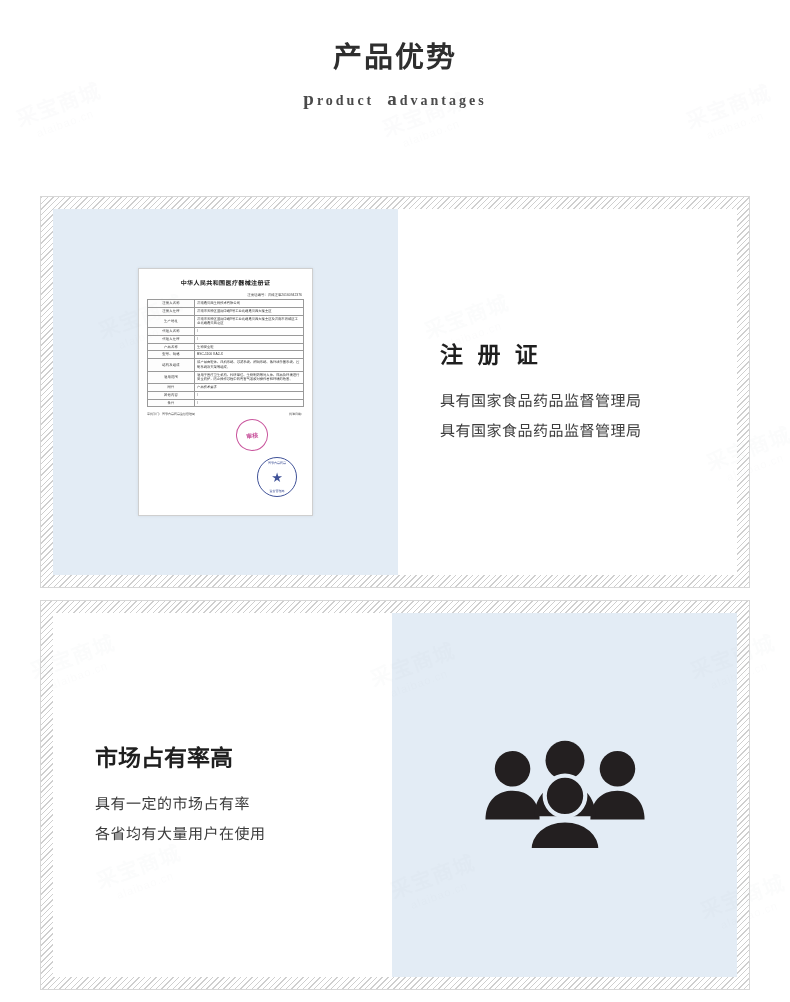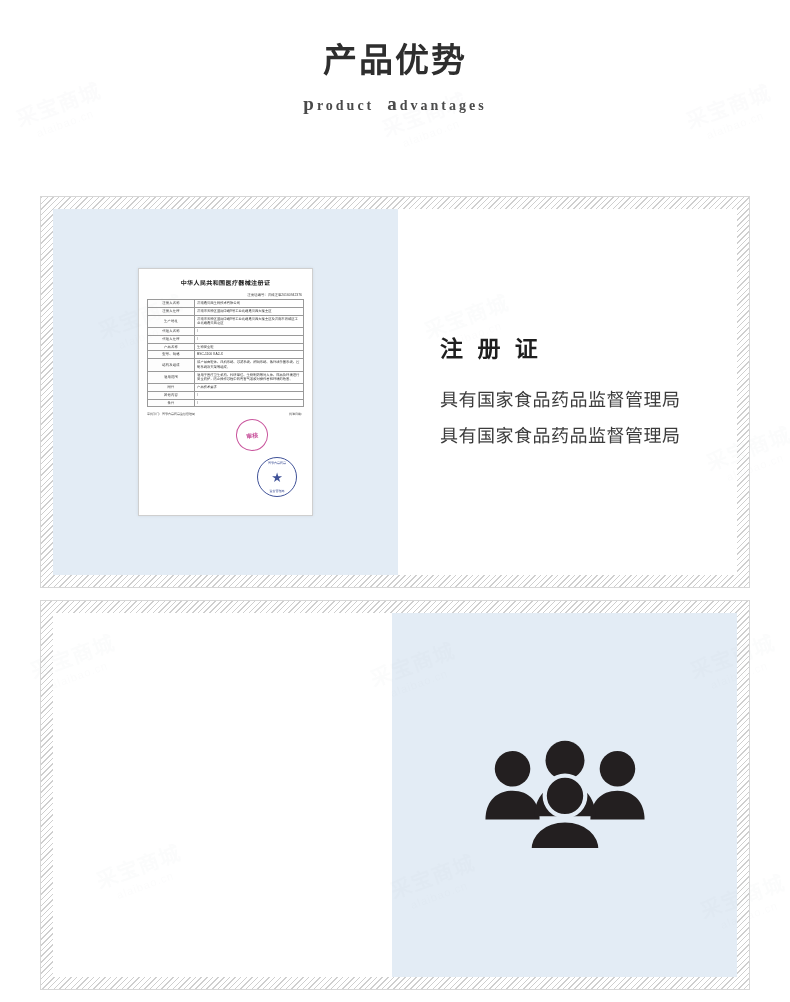--- a/index.html
+++ b/index.html
@@ -44,21 +44,21 @@
     display: block;
     text-align: center;
   }
 
   
   .header {
     padding-top: 42px;
     text-align: center;
   }
   .header-title {
-    font-size: 34px;
+    font-size: 29px;
     font-weight: 700;
     letter-spacing: 2px;
     color: #2e2e2e;
     line-height: 1.1;
   }
   .header-sub {
     margin-top: 14px;
     font-size: 14px;
     letter-spacing: 3px;
     color: #4a4a4a;
@@ -119,24 +119,25 @@
 
   .feature-title {
     font-size: 23px;
     font-weight: 700;
     color: #1f1f1f;
     margin-bottom: 18px;
     letter-spacing: 4px;
   }
   #panel-market .feature-title { letter-spacing: 0px; }
   .feature-line {
-    font-size: 18px;
+    font-size: 15px;
     color: #3c3c3c;
     line-height: 2;
     letter-spacing: 0.5px;
+    font-family: Liberation Mono, monospace;
   }
 
   
   .cert-doc {
     width: 175px;
     height: 248px;
     background: #ffffff;
     border: 1px solid #cfcfcf;
     box-sizing: border-box;
     padding: 9px 8px 6px 8px;
@@ -334,20 +335,25 @@
       <div class="feature-line">具有国家食品药品监督管理局</div>
       <div class="feature-line">具有国家食品药品监督管理局</div>
     </div>
 
   </div>
 </div>
 
 <div class="panel" id="panel-market">
   <div class="panel-inner">
 
+    <div class="text-box">
+      <div class="feature-title">市场占有率高</div>
+      <div class="feature-line">具有一定的市场占有率</div>
+      <div class="feature-line">各省均有大量用户在使用</div>
+    </div>
 
     <div class="media-box">
       <svg class="people-icon" viewBox="0 0 200 130">
 
         <circle cx="38" cy="34" r="21" fill="#231f20"></circle>
         <path d="M38 60 C 18 60 6 74 6 94 L 70 94 C 70 74 58 60 38 60 Z" fill="#231f20"></path>
 
         <circle cx="162" cy="34" r="21" fill="#231f20"></circle>
         <path d="M162 60 C 142 60 130 74 130 94 L 194 94 C 194 74 182 60 162 60 Z" fill="#231f20"></path>
 

